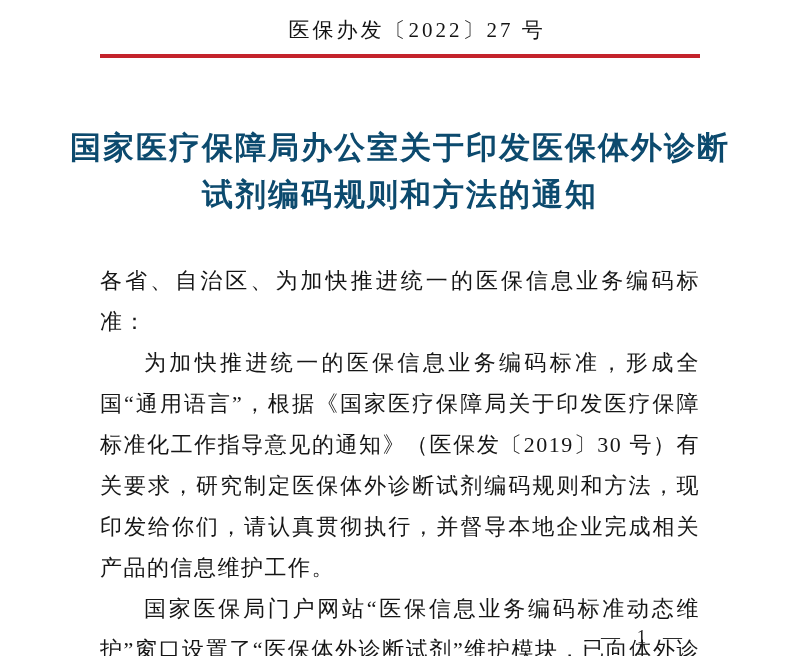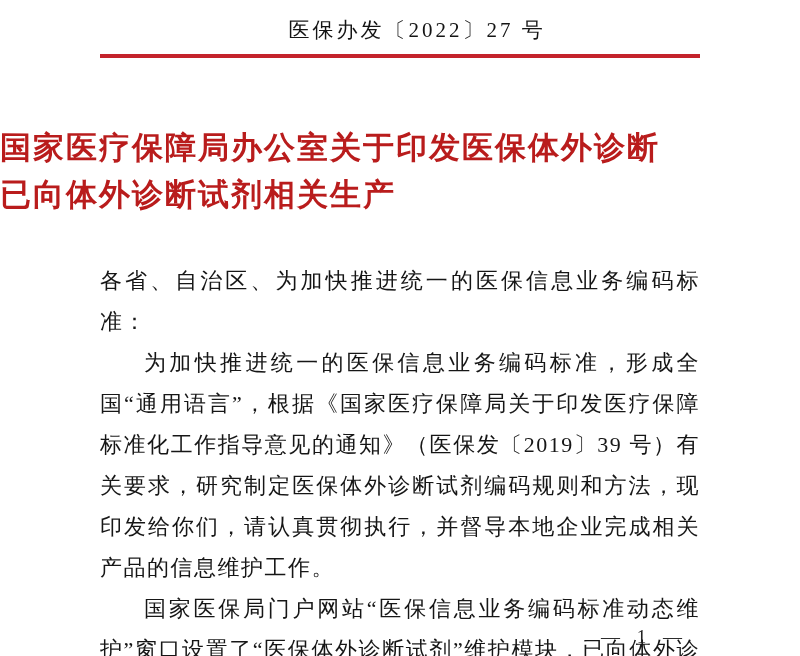--- a/index.html
+++ b/index.html
@@ -30,25 +30,26 @@
 
   .red-divider {
     margin: 10px auto 0 auto;
     width: 600px;
     height: 4px;
     background: #c4232b;
   }
 
   .doc-title {
     margin-top: 66px;
+    text-align: center;
     font-weight: bold;
     font-size: 31px;
     line-height: 47px;
     letter-spacing: 2px;
-    color: #b91c1c;
+    color: #0c4a6e;
   }
 
   .body-text {
     margin: 42px auto 0 auto;
     width: 600px;
     font-size: 22px;
     line-height: 41px;
     letter-spacing: 1.5px;
     color: #161616;
   }
@@ -76,24 +77,24 @@
 <body>
 
 <div class="page">
 
   <div class="doc-number">医保办发〔2022〕27 号</div>
 
   <div class="red-divider"></div>
 
   <div class="doc-title">
     <div>国家医疗保障局办公室关于印发医保体外诊断</div>
-    <div>已向体外诊断试剂相关生产</div>
+    <div>试剂编码规则和方法的通知</div>
   </div>
 
   <div class="body-text">
     <p>各省、自治区、为加快推进统一的医保信息业务编码标准：</p>
-    <p class="indent">为加快推进统一的医保信息业务编码标准，形成全国“通用语言”，根据《国家医疗保障局关于印发医疗保障标准化工作指导意见的通知》（医保发〔2019〕39 号）有关要求，研究制定医保体外诊断试剂编码规则和方法，现印发给你们，请认真贯彻执行，并督导本地企业完成相关产品的信息维护工作。</p>
+    <p class="indent">为加快推进统一的医保信息业务编码标准，形成全国“通用语言”，根据《国家医疗保障局关于印发医疗保障标准化工作指导意见的通知》（医保发〔2019〕30 号）有关要求，研究制定医保体外诊断试剂编码规则和方法，现印发给你们，请认真贯彻执行，并督导本地企业完成相关产品的信息维护工作。</p>
     <p class="indent">国家医保局门户网站“医保信息业务编码标准动态维护”窗口设置了“医保体外诊断试剂”维护模块，已向体外诊断试剂相关生产、经营企业开放维护。</p>
   </div>
 
   <div class="page-number">— 1 —</div>
 
 </div>
 
 </body></html>

